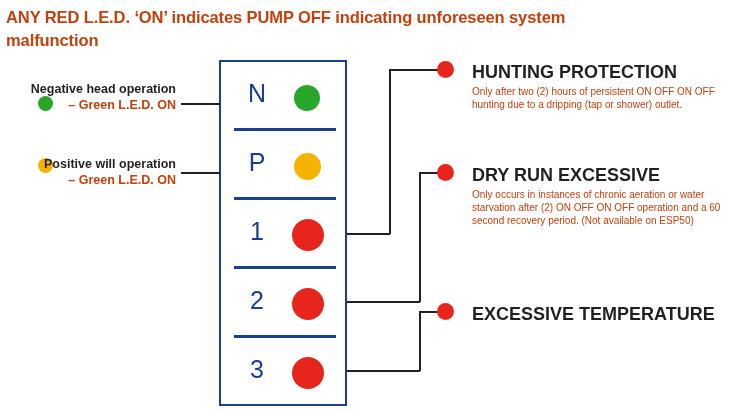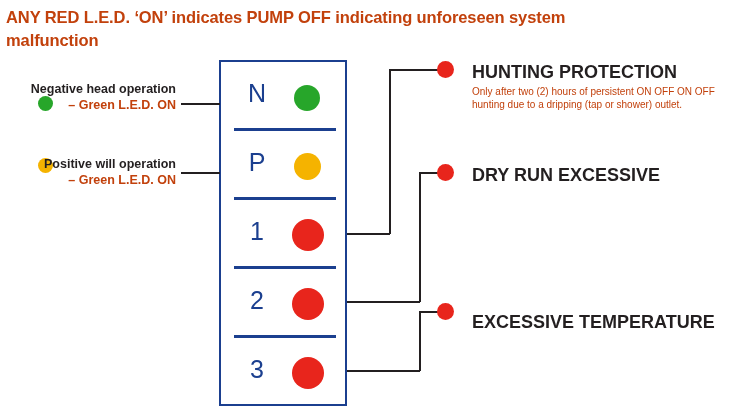--- a/index.html
+++ b/index.html
@@ -209,20 +209,21 @@
 
   <div class="dot-right" style="left:437px; top:61px;"></div>
   <div class="right-callout" style="left:472px; top:61px;">
     <div class="title">HUNTING PROTECTION</div>
     <div class="body">Only after two (2) hours of persistent ON OFF ON OFF hunting due to a dripping (tap or shower) outlet.</div>
   </div>
 
   <div class="dot-right" style="left:437px; top:164px;"></div>
   <div class="right-callout" style="left:472px; top:164px;">
     <div class="title">DRY RUN EXCESSIVE</div>
+    <div class="body">Only occurs in instances of chronic aeration or water starvation after (2) ON OFF ON OFF operation and a 60 second recovery period. (Not available on ESP50)</div>
   </div>
 
   <div class="dot-right" style="left:437px; top:303px;"></div>
-  <div class="right-callout" style="left:472px; top:311px;">
+  <div class="right-callout" style="left:472px; top:303px;">
     <div class="title">EXCESSIVE TEMPERATURE</div>
   </div>
 
 </div>
 
 </body></html>

